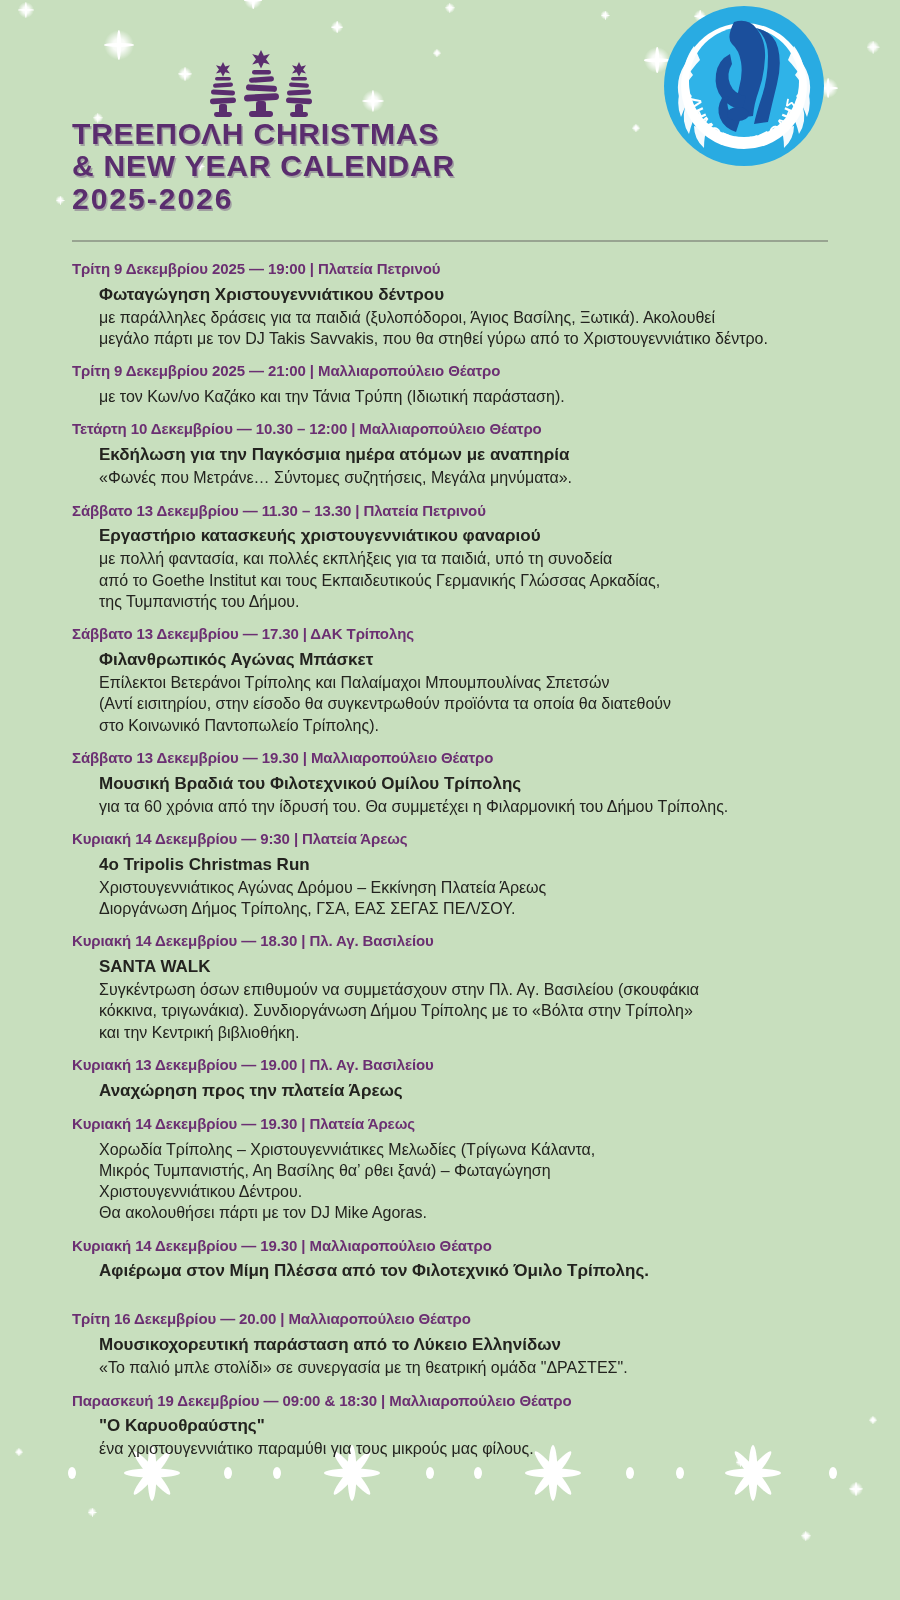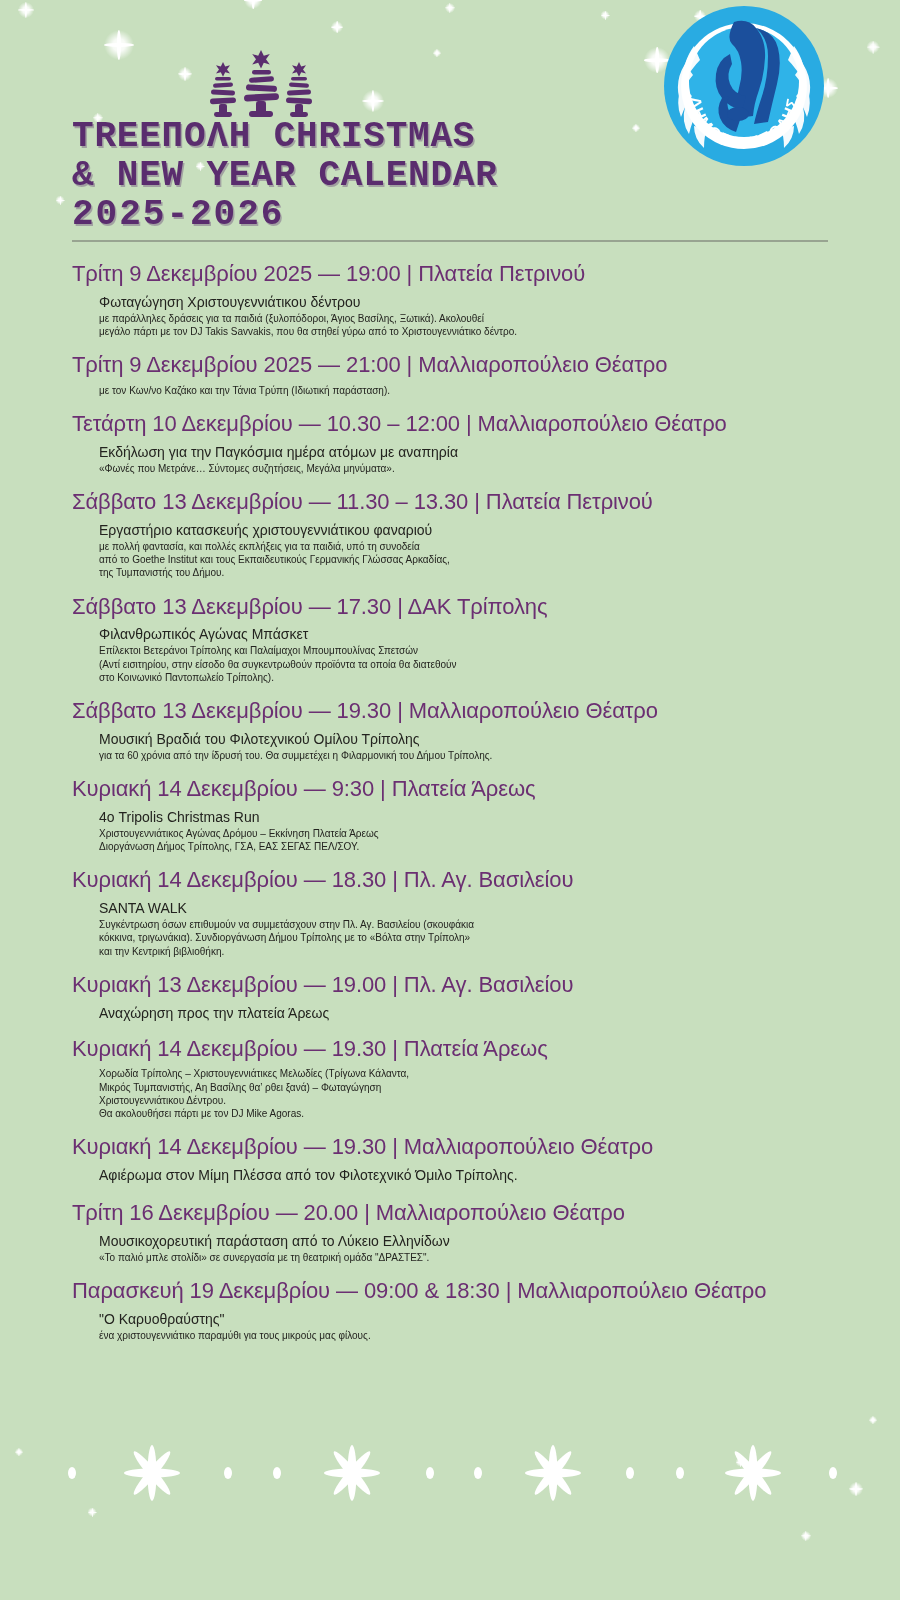--- a/index.html
+++ b/index.html
@@ -70,25 +70,25 @@
     width: 110px;
     height: 72px;
   }
 
   .brand-title {
     position: absolute;
     left: 0;
     top: 118px;
     color: #5a2d6e;
     font-weight: 800;
-    font-size: 36px;
+    font-size: 30px;
     line-height: 1.08;
     letter-spacing: 0.8px;
     text-transform: uppercase;
-    font-family: Liberation Mono, monospace;
+    font-family: Liberation Sans, sans-serif;
     text-shadow: 1.5px 1.5px 0 rgba(90,45,110,0.35);
   }
   .brand-title .line-3 {
     letter-spacing: 2px;
   }
 
   .crest {
     position: absolute;
     right: 0;
     top: 2px;
@@ -110,48 +110,48 @@
   .events {
     padding-top: 12px;
   }
 
   .event {
     margin-bottom: 13px;
   }
 
   .event-head {
     color: #6b2f72;
-    font-weight: 400;
-    font-size: 22px;
+    font-weight: 700;
+    font-size: 15px;
     line-height: 1.25;
     letter-spacing: -0.1px;
     margin-bottom: 5px;
   }
 
   .event-body {
     padding-left: 27px;
   }
 
   .event-title {
     color: #23231f;
-    font-weight: 400;
-    font-size: 14px;
+    font-weight: 700;
+    font-size: 17px;
     line-height: 1.3;
     margin-bottom: 1px;
   }
 
   .event-desc {
     color: #23231f;
     font-weight: 400;
-    font-size: 10px;
+    font-size: 16px;
     line-height: 1.33;
   }
 
   
-  .event.compact { margin-bottom: 15px; }
+  .event.compact { margin-bottom: 28px; }
 
   
   .footer-ornament {
     position: absolute;
     left: 0;
     right: 0;
     bottom: 92px;
     height: 70px;
     z-index: 1;
   }

